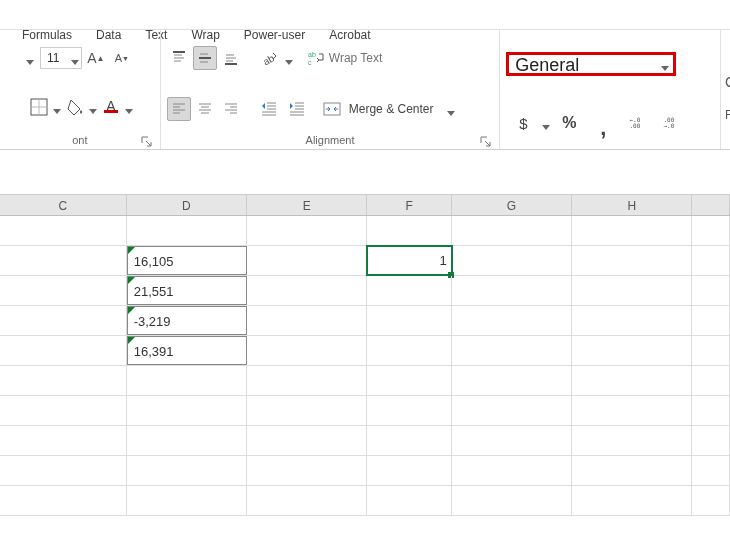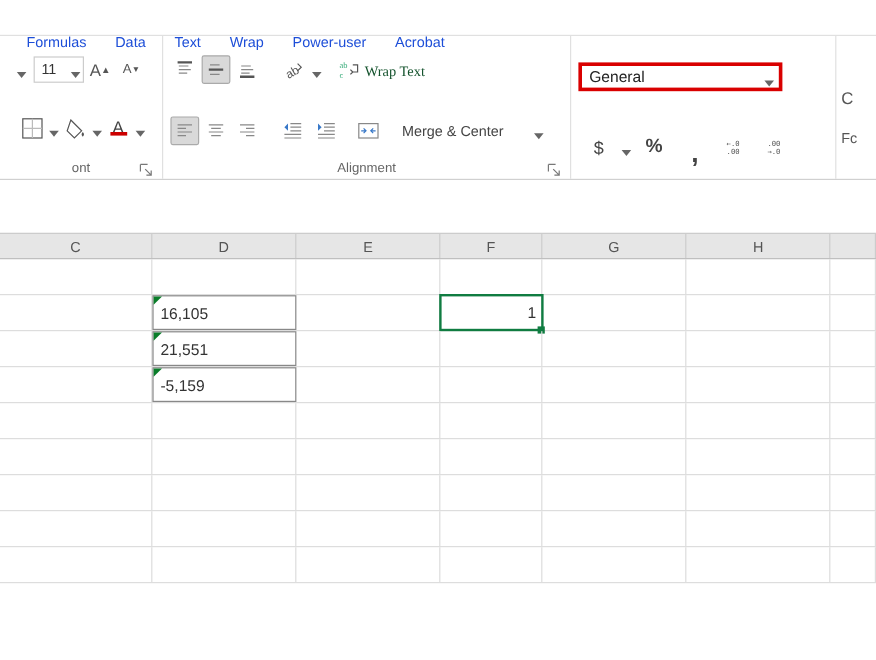--- a/index.html
+++ b/index.html
@@ -18,21 +18,21 @@
   .ribbon-tabs {
     height: 30px;
     display: flex;
     align-items: center;
     padding-left: 10px;
     border-bottom: 1px solid #e0e0e0;
     background: #fff;
   }
   .ribbon-tabs .tab {
     padding: 6px 12px;
-    color: #1d4ed8;
+    color: #404040;
     cursor: pointer;
     margin-top: 40px;
   }
   
   .ribbon-body {
     height: 120px;
     display: flex;
     border-bottom: 1px solid #d0d0d0;
     background: #fff;
   }
@@ -65,21 +65,21 @@
     bottom: 0;
     width: 14px;
     height: 14px;
     cursor: pointer;
   }
   .group-label-row .dialog-launcher svg { width: 14px; height: 14px; }
 
   .row { display: flex; align-items: center; gap: 2px; }
 
   
-  .font-group { width: 136px; text-align: center; }
+  .font-group { width: 161px; text-align: center; }
   .font-size-select {
     width: 42px; height: 22px;
     border: 1px solid #ccc;
     display: flex; align-items: center; justify-content: space-between;
     padding: 0 2px 0 6px;
     background: #fff;
     font-size: 12px;
   }
   .small-icon {
     width: 24px; height: 24px;
@@ -93,41 +93,41 @@
   .fill-icon svg   { width: 20px; height: 20px; }
   .font-color-icon .underline { width: 14px; height: 3px; background: #c00; margin-top: -2px; }
 
   
   .align-group { width: 340px; }
   .align-group .group-content { flex-direction: column; gap: 6px; align-items: flex-start; padding-top: 2px; }
   .align-group .row { gap: 4px; }
   .align-btn svg { width: 16px; height: 16px; }
   .orient-btn svg { width: 18px; height: 18px; }
   .indent-btn svg { width: 18px; height: 18px; }
-  .wrap-row { display: flex; align-items: flex-end; gap: 4px; color: #14532d; margin-left: 10px; font-family: Liberation Serif, serif;}
+  .wrap-row { display: flex; align-items: center; gap: 4px; color: #737373; margin-left: 10px;}
   .wrap-row svg { width: 18px; height: 18px; }
-  .merge-row { display: flex; align-items: center; gap: 19px; color: #444; margin-left: 10px;}
+  .merge-row { display: flex; align-items: center; gap: 8px; color: #444; margin-left: 10px;}
   .merge-row svg { width: 18px; height: 18px; }
   .chev-down {
     width:8px;height:8px;display:inline-block;
   }
   .chev-down::before{
     content:""; display:inline-block; border-left:4px solid transparent;
     border-right:4px solid transparent; border-top:5px solid #666;
   }
 
   
   .number-group { width: 220px; border-right: none; }
   .number-group .group-content { align-items: flex-start; padding-top: 4px; gap: 8px;}
   .nf-dropdown {
     width: 170px; height: 24px;
     border: 3px solid #d90000;
-    display: flex; align-items: center; justify-content: space-between;
+    display: flex; align-items: flex-start; justify-content: space-between;
     padding: 0 4px 0 6px;
-    font-size: 13px;
+    font-size: 18px;
     color: #222;
     background: #fff;
     cursor: pointer;
   }
   .num-icons { display: flex; align-items: center; gap: 4px; padding-left: 2px; }
   .num-icons .small-icon { width: 30px; font-size: 15px; color: #444; }
   .num-icons .small-icon.dec { font-size: 11px; font-family: monospace; white-space: pre; }
   .num-icons .percent { font-size: 16px; font-weight: bold; }
   .num-icons .comma-btn { font-size: 22px; font-weight: 700; line-height: 10px; padding-top: 10px;}
 
@@ -447,21 +447,30 @@
     <div class="cell col-C"></div>
     <div class="cell col-D d-border"><div class="tri"></div><span>21,551</span></div>
     <div class="cell col-E"></div>
     <div class="cell col-F"></div>
     <div class="cell col-G"></div>
     <div class="cell col-H"></div>
     <div class="cell col-I"></div>
   </div>
   <div class="grid-row">
     <div class="cell col-C"></div>
-    <div class="cell col-D d-border"><div class="tri"></div><span>-5,159</span></div>
+    <div class="cell col-D d-border"><div class="tri"></div><span>-3,219</span></div>
+    <div class="cell col-E"></div>
+    <div class="cell col-F"></div>
+    <div class="cell col-G"></div>
+    <div class="cell col-H"></div>
+    <div class="cell col-I"></div>
+  </div>
+  <div class="grid-row">
+    <div class="cell col-C"></div>
+    <div class="cell col-D d-border"><div class="tri"></div><span>16,391</span></div>
     <div class="cell col-E"></div>
     <div class="cell col-F"></div>
     <div class="cell col-G"></div>
     <div class="cell col-H"></div>
     <div class="cell col-I"></div>
   </div>
 
   <div class="grid-row">
       <div class="cell col-C"></div>
       <div class="cell col-D"></div>

